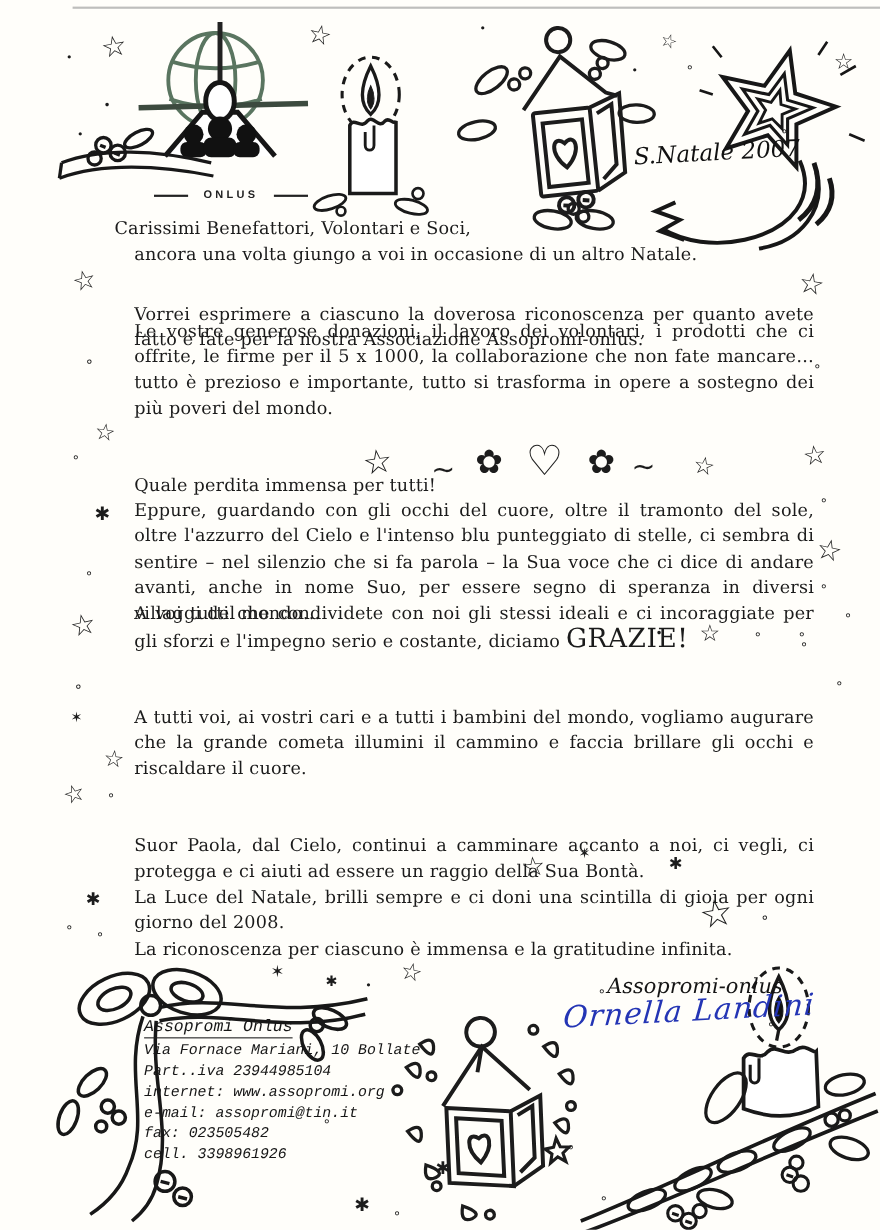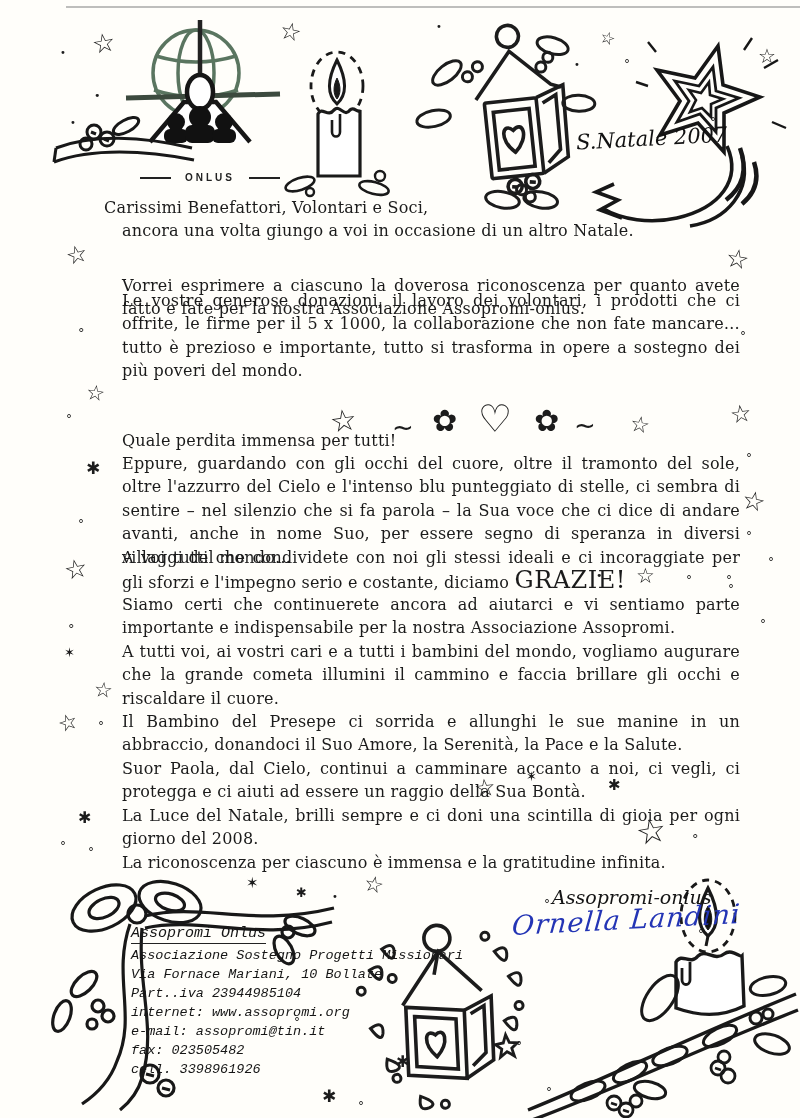--- a/index.html
+++ b/index.html
@@ -146,23 +146,21 @@
   </div>
   <div class="natale">S.Natale 2007</div>
 
   <p class="para first" style="top:196px;">Carissimi Benefattori, Volontari e Soci,</p>
   <p class="para" style="top:219px;">ancora una volta giungo a voi in occasione di un altro Natale.</p>
   <p class="para" style="top:242px;margin-top:32px;">Vorrei esprimere a ciascuno la doverosa riconoscenza per quanto avete fatto e fate per la nostra Associazione Assopromi-onlus.</p>
   <p class="para" style="top:289px;">Le vostre generose donazioni, il lavoro dei volontari, i prodotti che ci offrite, le firme per il 5 x 1000, la collaborazione che non fate mancare…tutto è prezioso e importante, tutto si trasforma in opere a sostegno dei più poveri del mondo.</p>
   <p class="para" style="top:452px;">Eppure, guardando con gli occhi del cuore, oltre il tramonto del sole, oltre l'azzurro del Cielo e l'intenso blu punteggiato di stelle, ci sembra di sentire – nel silenzio che si fa parola – la Sua voce che ci dice di andare avanti, anche in nome Suo, per essere segno di speranza in diversi villaggi del mondo…</p>
   <p class="para" style="top:429px;">Quale perdita immensa per tutti!</p>
   <p class="para" style="top:546px;"><span>A voi tutti che condividete con noi gli stessi ideali e ci incoraggiate per gli sforzi e l'impegno serio e costante, diciamo </span><span class="grazie">GRAZIE!</span></p>
-  <p class="para" style="top:593px;">Siamo certi che continuerete ancora ad aiutarci e vi sentiamo parte  importante e indispensabile per la nostra Associazione Assopromi.</p>
   <p class="para" style="top:640px;">A tutti voi, ai vostri cari e a tutti i bambini del mondo, vogliamo augurare che la grande cometa illumini il cammino e faccia brillare gli occhi e riscaldare il cuore.</p>
-  <p class="para" style="top:710px;">Il Bambino del Presepe ci sorrida e allunghi le sue manine in un abbraccio, donandoci il Suo Amore, la Serenità, la Pace e la Salute.</p>
   <p class="para" style="top:757px;">Suor Paola, dal Cielo, continui a camminare accanto a noi, ci vegli, ci protegga e ci aiuti ad essere un raggio della Sua Bontà.</p>
   <p class="para" style="top:804px;">La Luce del Natale, brilli sempre e ci doni una scintilla di gioia per ogni giorno del 2008.</p>
   <p class="para" style="top:851px;">La riconoscenza per ciascuno è immensa e la gratitudine infinita.</p>
 
   <span class="dec" style="left:330px;top:406px;font-size:30px;transform:rotate(-8deg);">☆</span>
   <span class="dec" style="left:392px;top:414px;font-size:26px;">~</span>
   <span class="dec" style="left:432px;top:406px;font-size:30px;">✿</span>
   <span class="dec" style="left:478px;top:400px;font-size:38px;">♡</span>
   <span class="dec" style="left:534px;top:406px;font-size:30px;">✿</span>
   <span class="dec" style="left:574px;top:412px;font-size:26px;">~</span>
@@ -313,21 +311,20 @@
           <circle cx="240" cy="136" r="5"></circle>
       </g>
     </g>
   </svg>
 
   <div class="sigprint">Assopromi-onlus</div>
   <div class="sighand">Ornella Landini</div>
 
   <div class="footer">
     <div class="org">Assopromi Onlus</div>
-    <div>Associazione Sostegno Progetti Missionari</div>
     <div>Via Fornace Mariani, 10 Bollate</div>
     <div>Part..iva 23944985104</div>
     <div>internet: www.assopromi.org</div>
     <div>e-mail: assopromi@tin.it</div>
     <div>fax: 023505482</div>
     <div>cell. 3398961926</div>
   </div>
 </div>
 
 </body></html>

